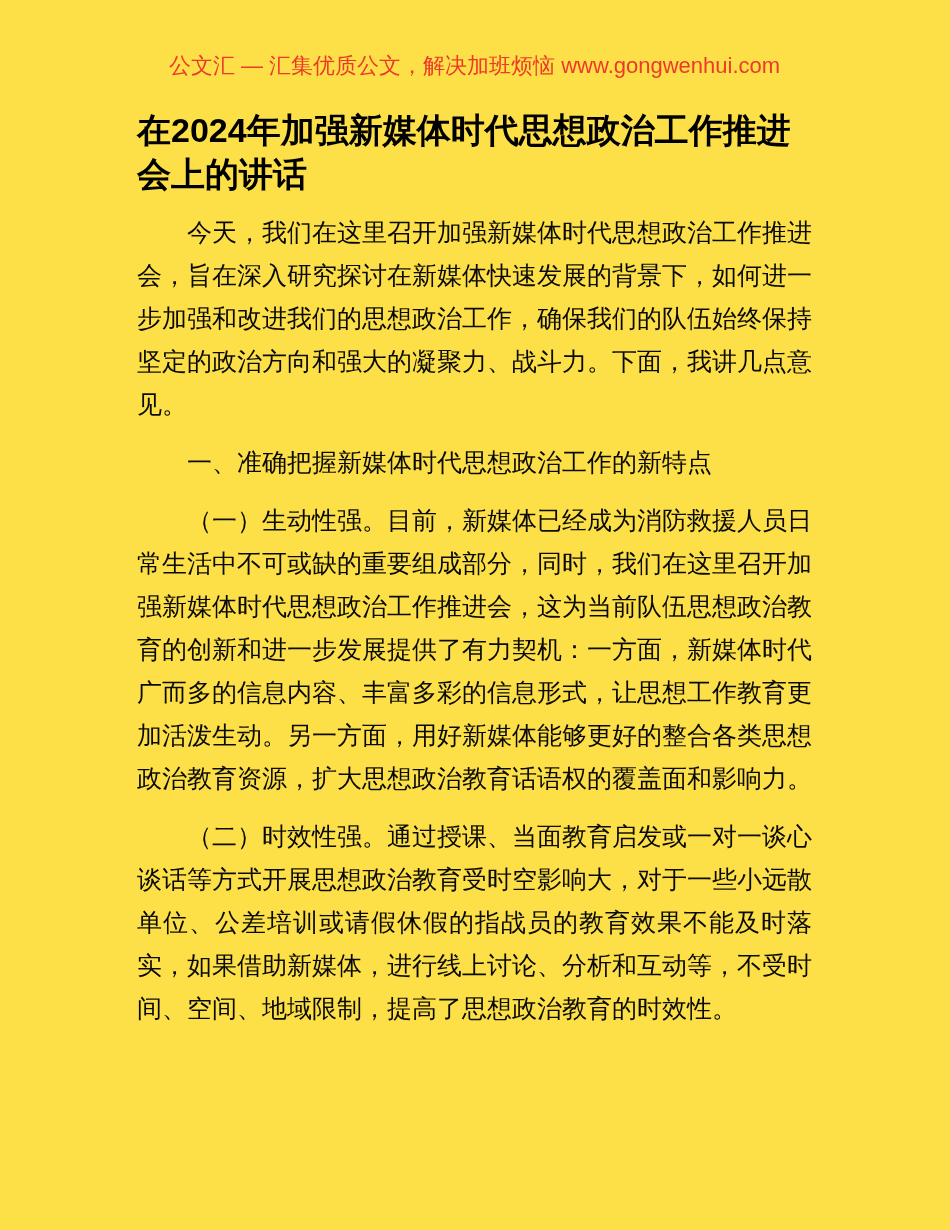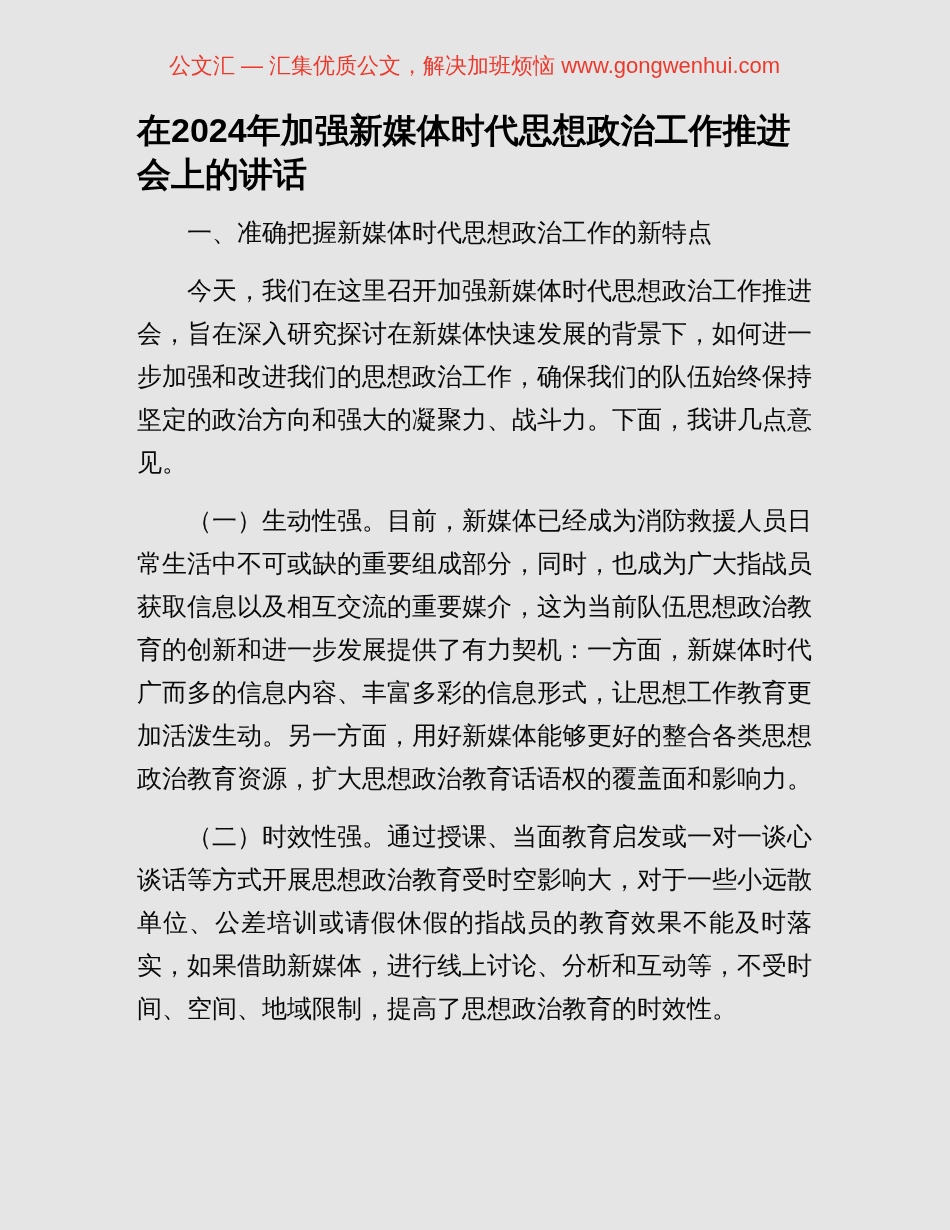--- a/index.html
+++ b/index.html
@@ -12,21 +12,21 @@
     height: 1230px;
     overflow: hidden;
     font-family: "Liberation Sans", "DejaVu Sans", sans-serif;
     color: #0a0a0a;
   }
   .page {
     box-sizing: border-box;
     width: 950px;
     height: 1230px;
     padding: 52px 138px 40px 137px;
-    background: #e5e5e5;
+    background: #fde047;
   }
   .site-header {
     text-align: center;
     font-size: 22px;
     line-height: 28px;
     color: #ec392c;
     white-space: nowrap;
   }
   .doc-title {
     margin: 28px 0 0 0;
@@ -51,19 +51,19 @@
 </head>
 <body>
 
 <div class="page">
 
   <div class="site-header">公文汇 — 汇集优质公文，解决加班烦恼 www.gongwenhui.com</div>
 
   <h1 class="doc-title">在2024年加强新媒体时代思想政治工作推进会上的讲话</h1>
 
   <div class="doc-body">
+    <p class="para">今天，我们在这里召开加强新媒体时代思想政治工作推进会，旨在深入研究探讨在新媒体快速发展的背景下，如何进一步加强和改进我们的思想政治工作，确保我们的队伍始终保持坚定的政治方向和强大的凝聚力、战斗力。下面，我讲几点意见。</p>
     <p class="para">一、准确把握新媒体时代思想政治工作的新特点</p>
-    <p class="para">今天，我们在这里召开加强新媒体时代思想政治工作推进会，旨在深入研究探讨在新媒体快速发展的背景下，如何进一步加强和改进我们的思想政治工作，确保我们的队伍始终保持坚定的政治方向和强大的凝聚力、战斗力。下面，我讲几点意见。</p>
-    <p class="para">（一）生动性强。目前，新媒体已经成为消防救援人员日常生活中不可或缺的重要组成部分，同时，也成为广大指战员获取信息以及相互交流的重要媒介，这为当前队伍思想政治教育的创新和进一步发展提供了有力契机：一方面，新媒体时代广而多的信息内容、丰富多彩的信息形式，让思想工作教育更加活泼生动。另一方面，用好新媒体能够更好的整合各类思想政治教育资源，扩大思想政治教育话语权的覆盖面和影响力。</p>
+    <p class="para">（一）生动性强。目前，新媒体已经成为消防救援人员日常生活中不可或缺的重要组成部分，同时，我们在这里召开加强新媒体时代思想政治工作推进会，这为当前队伍思想政治教育的创新和进一步发展提供了有力契机：一方面，新媒体时代广而多的信息内容、丰富多彩的信息形式，让思想工作教育更加活泼生动。另一方面，用好新媒体能够更好的整合各类思想政治教育资源，扩大思想政治教育话语权的覆盖面和影响力。</p>
     <p class="para">（二）时效性强。通过授课、当面教育启发或一对一谈心谈话等方式开展思想政治教育受时空影响大，对于一些小远散单位、公差培训或请假休假的指战员的教育效果不能及时落实，如果借助新媒体，进行线上讨论、分析和互动等，不受时间、空间、地域限制，提高了思想政治教育的时效性。</p>
   </div>
 
 </div>
 
 </body></html>

